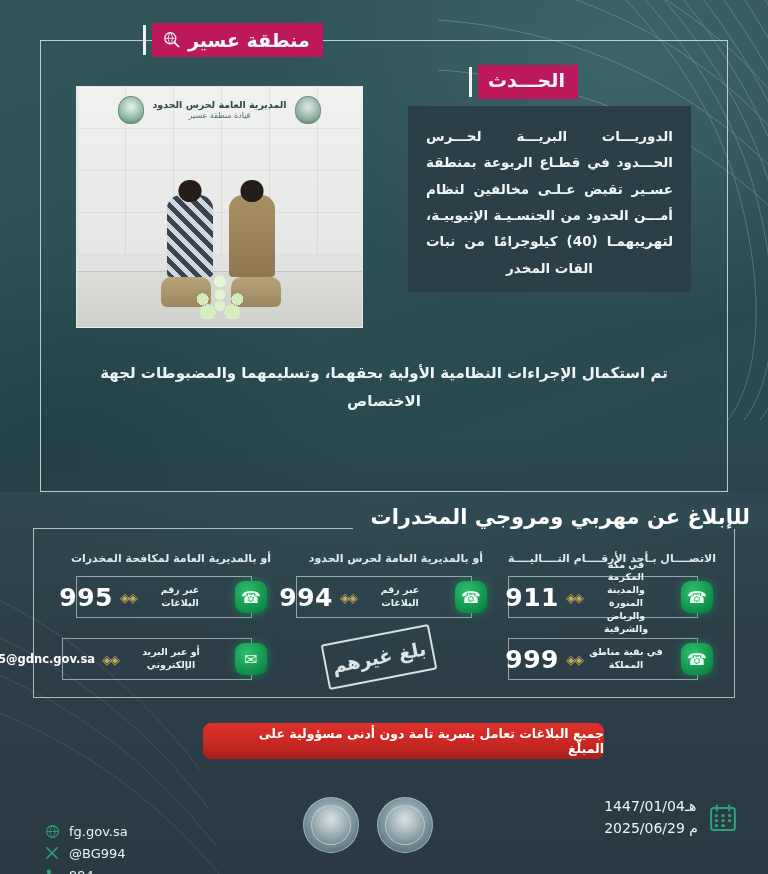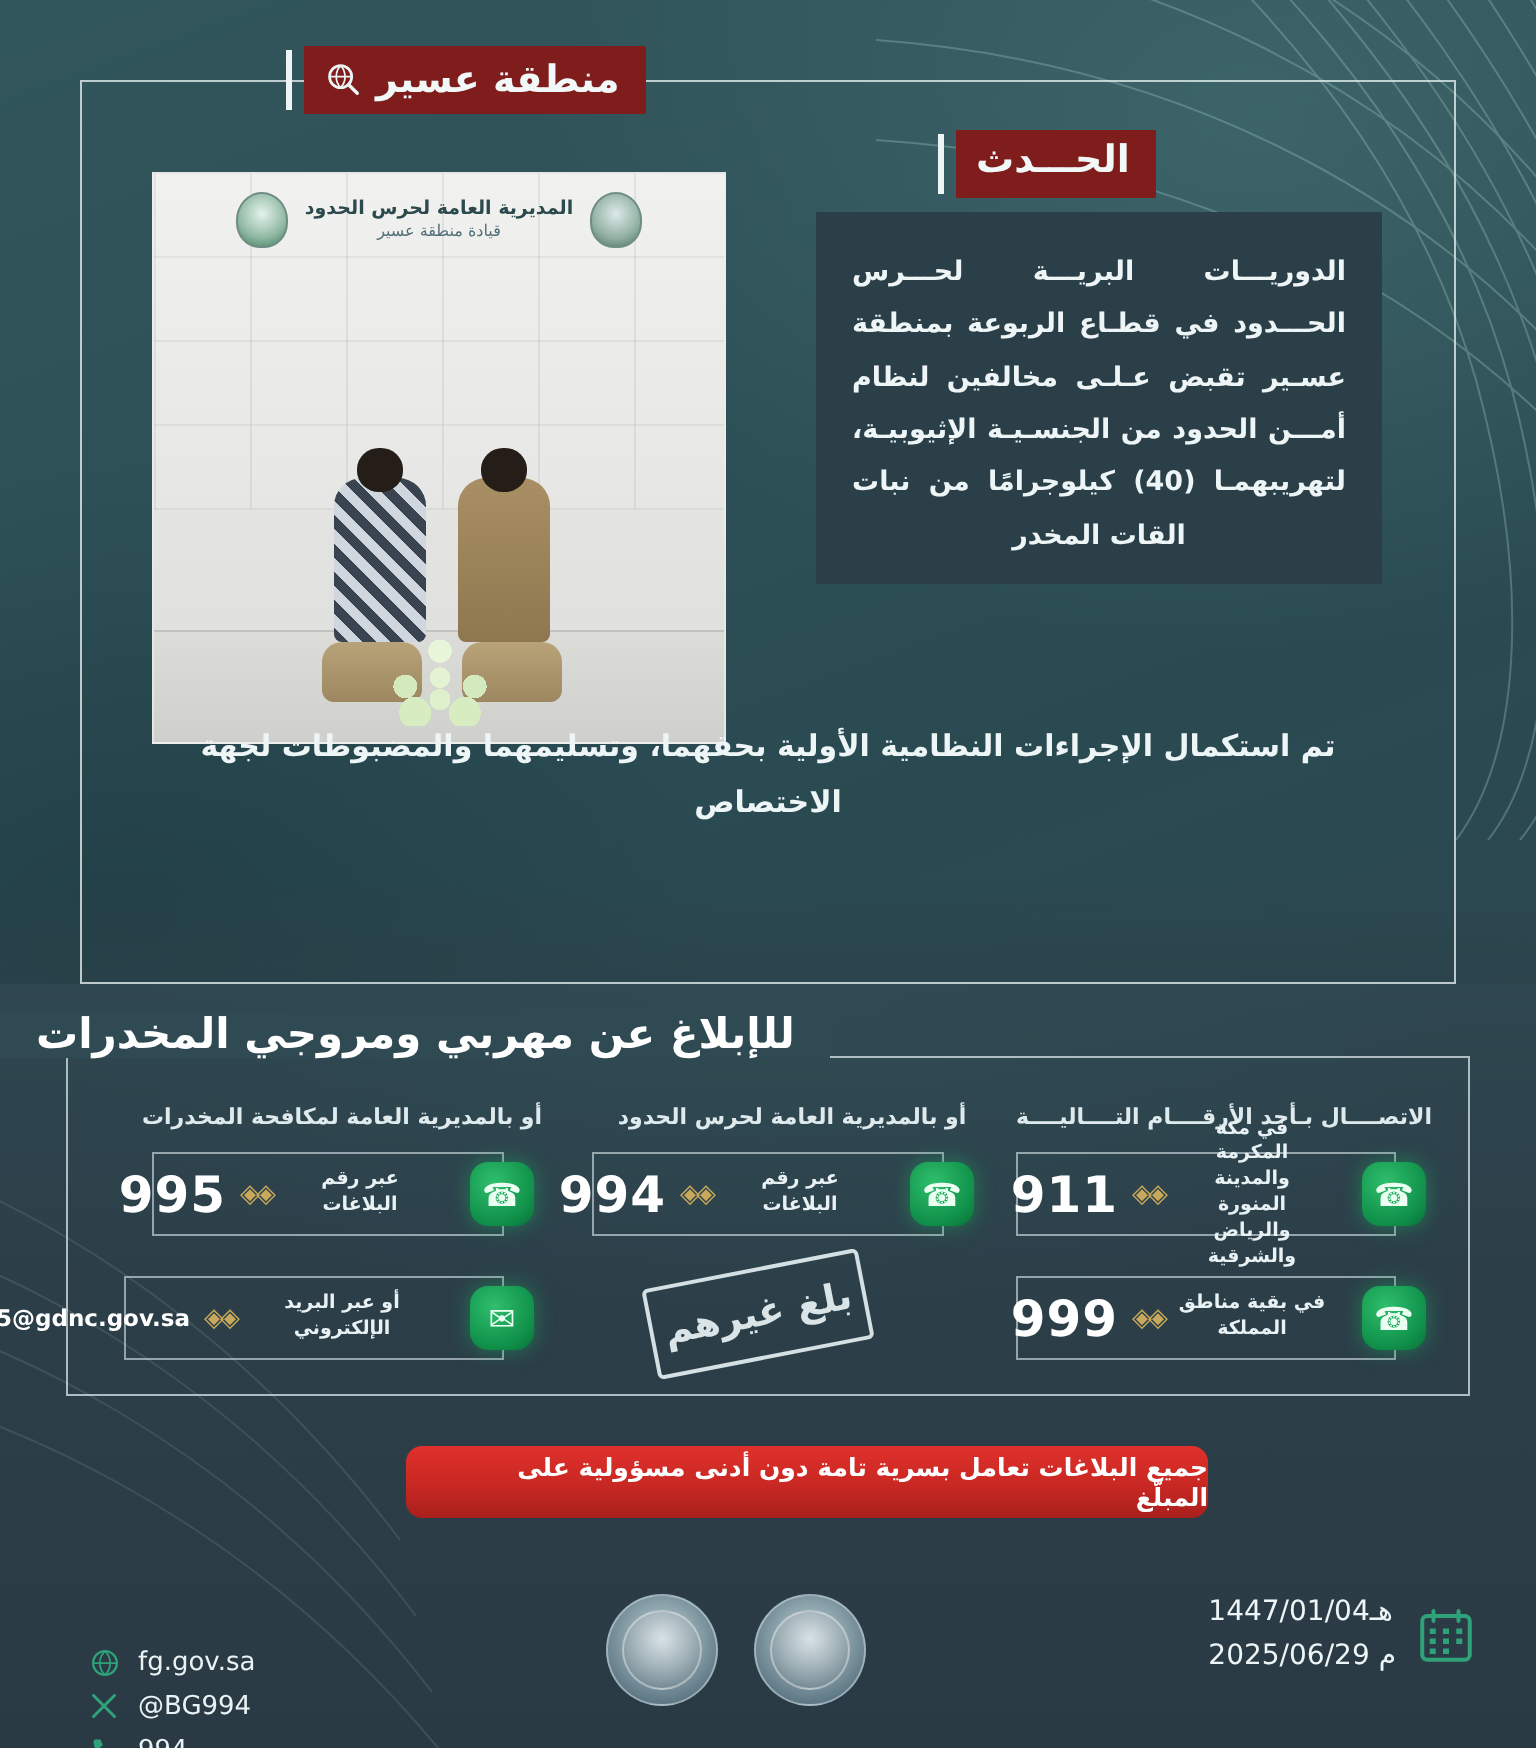--- a/index.html
+++ b/index.html
@@ -56,21 +56,21 @@
   .top-frame {
     position: absolute;
     left: 40px; top: 40px;
     width: 688px; height: 452px;
     border: 1.5px solid rgba(226,236,238,.80);
   }
 
   .chip {
     position: absolute;
     display: flex; align-items: center; gap: 7px;
-    background: #7f1d1d;
+    background: #be185d;
     padding: 4px 13px 5px 10px;
     height: 34px;
     color: #f2f7f8;
   }
   .chip .chip-text {
     font-size: 19px; font-weight: bold; letter-spacing: .3px; white-space: nowrap;
   }
   .chip .tick {
     position: absolute;
     left: -9px; top: 2px;
@@ -79,21 +79,21 @@
   }
 
   #region-chip { left: 152px; top: 23px; }
   #event-chip  { left: 478px; top: 65px; flex-direction: column; }
   #action-chip { left: 470px; top: 318px; }
 
   
   .photo {
     position: absolute;
     left: 76px; top: 86px;
-    width: 287px; height: 286px;
+    width: 287px; height: 242px;
     background: linear-gradient(180deg, #e9e9e7 0%, #e4e5e2 58%, #dcdedc 100%);
     border: 1px solid rgba(255,255,255,.25);
     overflow: hidden;
   }
   .photo-wall {
     position: absolute; left: 0; top: 0; right: 0; height: 168px;
     background:
       repeating-linear-gradient(90deg, rgba(150,158,160,.18) 0 1px, rgba(0,0,0,0) 1px 48px),
       repeating-linear-gradient(0deg, rgba(150,158,160,.15) 0 1px, rgba(0,0,0,0) 1px 42px),
       linear-gradient(180deg,#f1f1ef,#e6e7e4);
@@ -177,21 +177,21 @@
   
   .report-frame {
     position: absolute;
     left: 33px; top: 528px;
     width: 702px; height: 170px;
     border: 1.5px solid rgba(226,236,238,.72);
   }
   .report-title {
     position: absolute;
     left: 0; right: 0; top: 505px;
-    text-align: left;
+    text-align: right;
     color: #ffffff;
     font-size: 21px;
     font-weight: bold;
     letter-spacing: .2px;
   }
   .report-title span { background: #2f4a52; padding: 0 18px; }
 
   .col-head {
     position: absolute;
     top: 552px;

